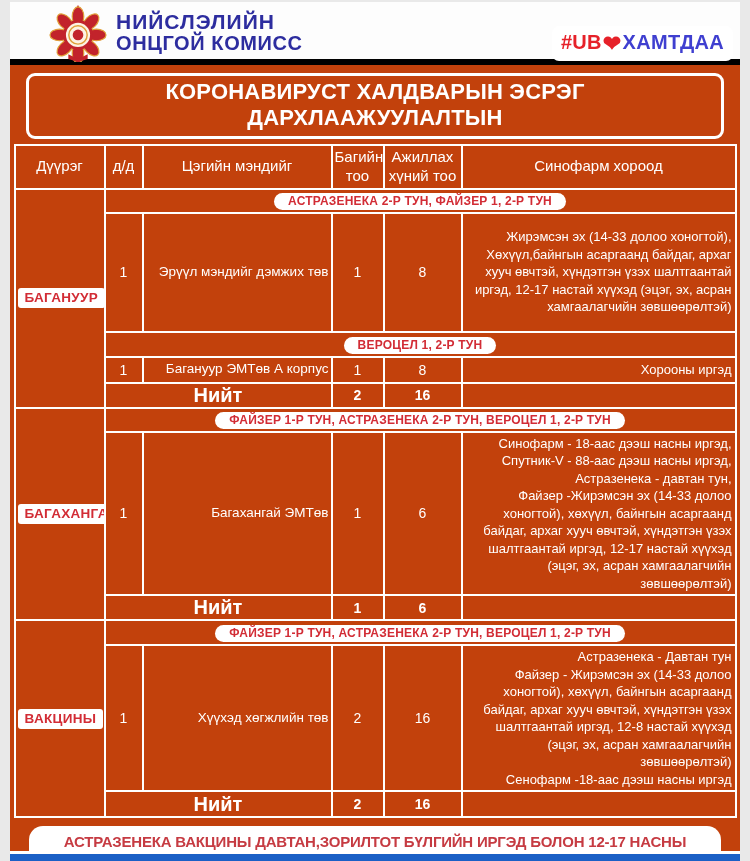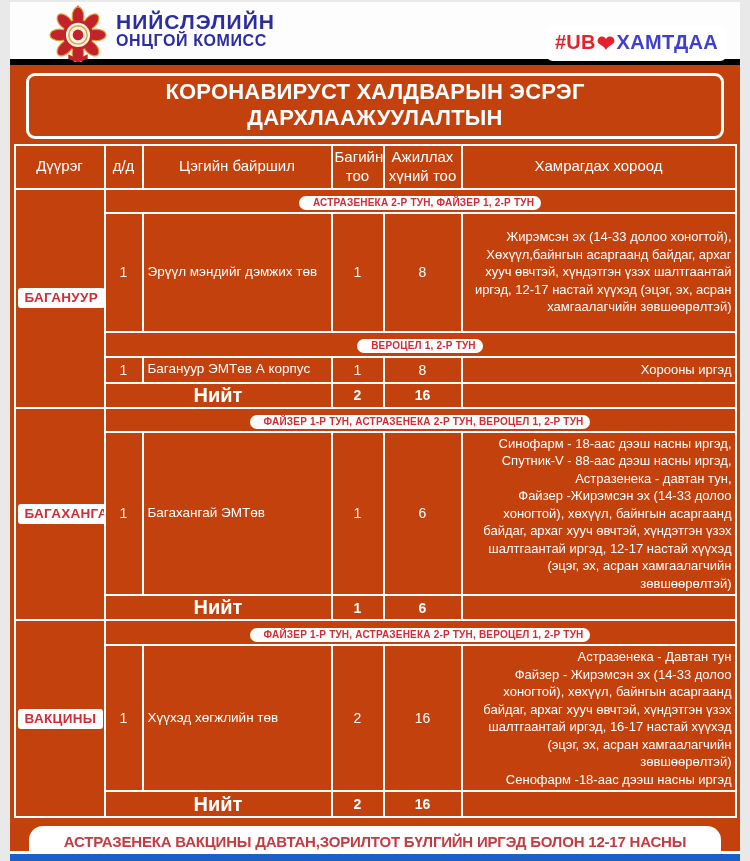--- a/index.html
+++ b/index.html
@@ -7,23 +7,23 @@
   .page {
     position:relative; width:730px; height:861px; margin:2px auto;
     background:#fdfdfd; overflow:hidden;
     font-family:Liberation Sans, sans-serif;
   }
   
   .topbar { position:relative; height:57px; background:#fdfdfd; z-index:3; }
   .emblem { position:absolute; left:36px; top:2px; width:64px; height:58px; }
   .org { position:absolute; left:106px; top:9px; color:#2d2d9f; line-height:1.05; }
   .org-line1 { font-size:21px; font-weight:bold; letter-spacing:1px; }
-  .org-line2 { font-size:16px; font-weight:bold; letter-spacing:0.6px; }
+  .org-line2 { font-size:20px; font-weight:bold; letter-spacing:0.6px; }
   .hashtag {
-    position:absolute; right:13px; top:24px; height:35px;
+    position:absolute; right:7px; top:24px; height:35px;
     background:#ffffff; border-radius:7px; padding:5px 9px 0 9px;
     font-size:20px; font-weight:bold; letter-spacing:0.3px; white-space:nowrap;
   }
   .hashtag .ht-red { color:#e62129; }
   .hashtag .ht-blue { color:#3f3fd0; }
   .hashtag .heart { color:#e62129; font-size:22px; vertical-align:-2px; padding:0 1px; }
   
   .bodyarea {
     position:absolute; top:57px; left:0; right:0; bottom:0;
     background:#c2410c; border-top:6px solid #000000;
@@ -32,31 +32,31 @@
     margin:8px 16px 5px 16px; border:3px solid #ffffff; border-radius:9px;
     padding:3px 8px 5px 8px; text-align:center;
     color:#ffffff; font-weight:bold; font-size:22px; line-height:26px;
     letter-spacing:0.2px;
   }
   
   table.plan { width:723px; margin:0 auto; border-collapse:collapse; table-layout:fixed; }
   table.plan td { border:2px solid #ffffff; color:#ffffff; vertical-align:middle; overflow:hidden; }
   td.th { text-align:center; font-size:15px; line-height:1.25; padding:2px; }
   td.num { text-align:center; font-size:14px; }
-  td.loc { text-align:left; font-size:13.5px; padding:1px 2px 1px 4px; line-height:1.2; }
+  td.loc { text-align:right; font-size:13.5px; padding:1px 2px 1px 4px; line-height:1.2; }
   td.khoroos {
     text-align:right; font-size:13px; line-height:17.5px;
     padding:2px 3px 2px 5px; white-space:pre-line;
   }
   td.banner-cell { text-align:center; padding:0; }
   .pill {
     display:inline-block; background:#ffffff; border-radius:12px;
     color:#d22c35; font-weight:bold;
   }
-  .banner-pill { font-size:10px; padding:1px 7px 2px 14px; letter-spacing:0.2px; white-space:nowrap; }
+  .banner-pill { font-size:12px; padding:1px 14px 2px 14px; letter-spacing:0.2px; white-space:nowrap; }
   td.district-cell { text-align:center; padding:0 2px; }
   .district-pill { font-size:13.5px; padding:2px 7px 3px 7px; border-radius:3px; letter-spacing:0.3px; }
   td.total-label { text-align:center; font-weight:bold; font-size:20px; }
   td.bold { font-weight:bold; }
   
   .notice {
     margin:8px 19px 0 19px; background:#ffffff; border-radius:14px;
     padding:6px 10px 7px 10px; text-align:center;
     color:#c63b42; font-weight:bold; font-size:15px; line-height:19px;
     letter-spacing:-0.2px;
@@ -111,24 +111,24 @@
           <col style="width:189px">
         <col style="width:52px">
           <col style="width:78px">
           <col>
       </colgroup>
       <tbody>
 
         <tr style="height:41px">
           <td class="th">Дүүрэг</td>
           <td class="th">д/д</td>
-          <td class="th">Цэгийн байршил</td>
+          <td class="th">Цэгийн мэндийг</td>
           <td class="th">Багийн тоо</td>
           <td class="th">Ажиллах хүний тоо</td>
-          <td class="th">Хамрагдах хороод</td>
+          <td class="th">Синофарм хороод</td>
         </tr>
 
         <tr style="height:24px">
           <td class="district-cell" rowspan="5">
             <span class="pill district-pill">БАГАНУУР</span>
           </td>
           <td class="banner-cell" colspan="5">
             <span class="pill banner-pill">АСТРАЗЕНЕКА 2-Р ТУН, ФАЙЗЕР 1, 2-Р ТУН</span>
           </td>
         </tr>
@@ -190,21 +190,21 @@
           <td class="banner-cell" colspan="5">
             <span class="pill banner-pill">ФАЙЗЕР 1-Р ТУН, АСТРАЗЕНЕКА 2-Р ТУН, ВЕРОЦЕЛ 1, 2-Р ТУН</span>
           </td>
         </tr>
         <tr style="height:145px">
           <td class="num">1</td>
           <td class="loc">Хүүхэд хөгжлийн төв</td>
           <td class="num">2</td>
           <td class="num">16</td>
           <td class="khoroos">Астразенека - Давтан тун
-Файзер - Жирэмсэн эх (14-33 долоо хоногтой), хөхүүл, байнгын асаргаанд байдаг, архаг хууч өвчтэй, хүндэтгэн үзэх шалтгаантай иргэд, 16-17 настай хүүхэд (эцэг, эх, асран хамгаалагчийн зөвшөөрөлтэй)
+Файзер - Жирэмсэн эх (14-33 долоо хоногтой), хөхүүл, байнгын асаргаанд байдаг, архаг хууч өвчтэй, хүндэтгэн үзэх шалтгаантай иргэд, 12-8 настай хүүхэд (эцэг, эх, асран хамгаалагчийн зөвшөөрөлтэй)
 Сенофарм -18-аас дээш насны иргэд</td>
         </tr>
         <tr style="height:26px">
           <td class="total-label" colspan="2">Нийт</td>
           <td class="num bold">2</td>
           <td class="num bold">16</td>
           <td></td>
         </tr>
       </tbody>
     </table>

